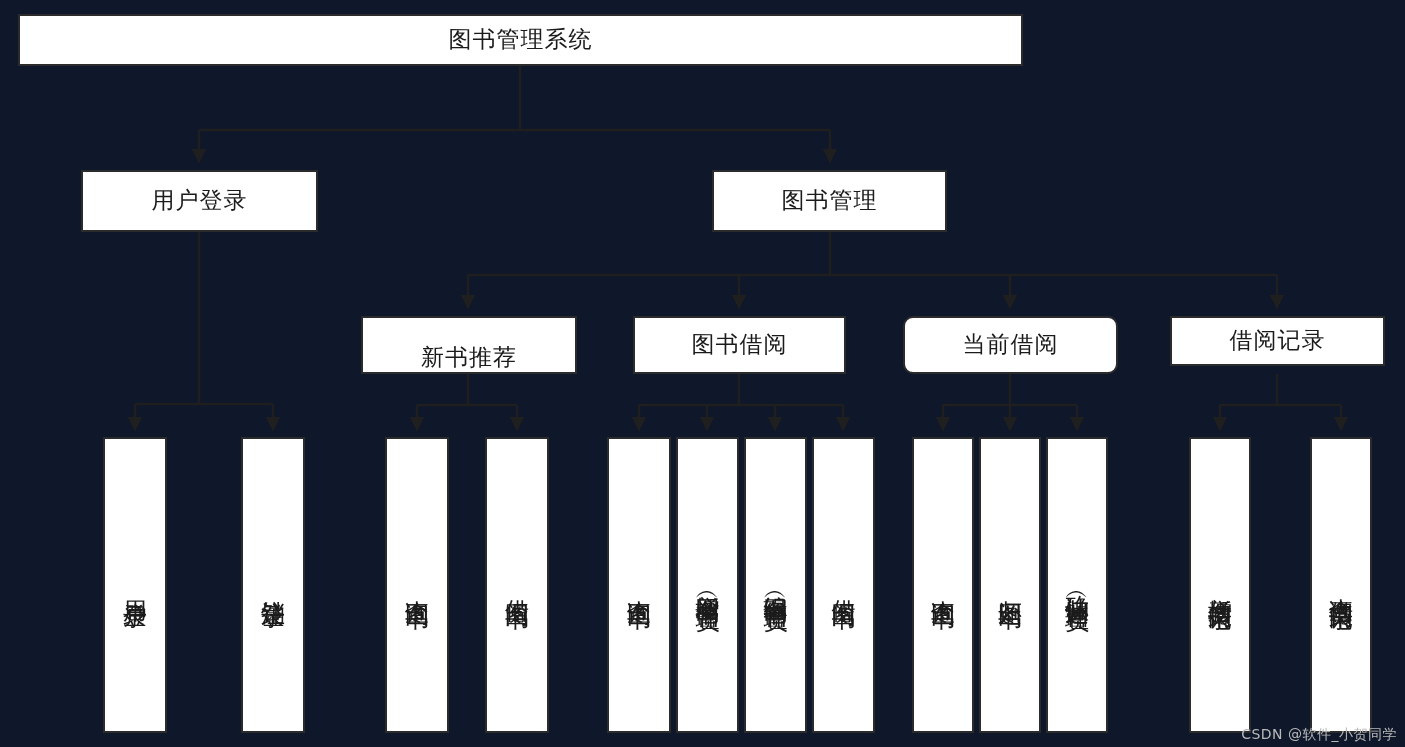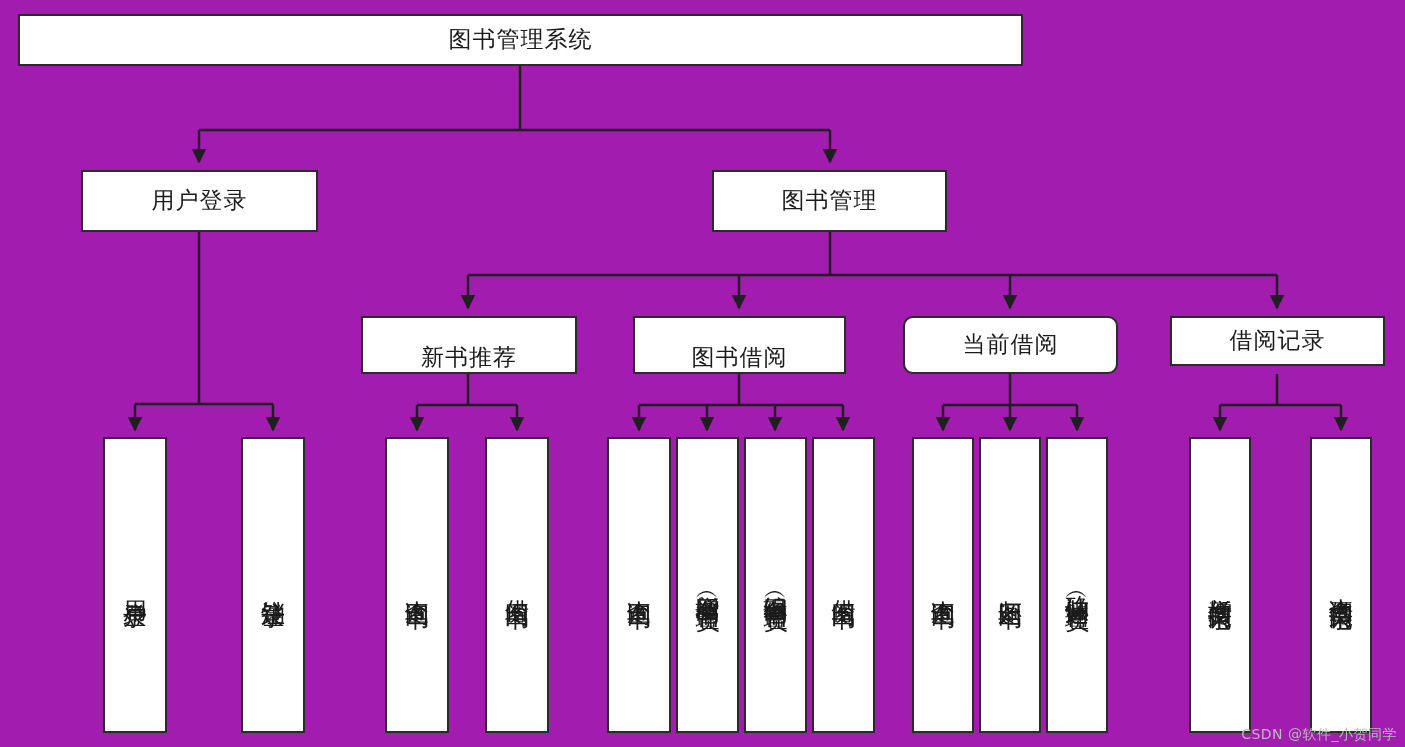--- a/index.html
+++ b/index.html
@@ -8,21 +8,21 @@
     padding: 0;
     background: #ffffff;
   }
   body {
     font-family: "DejaVu Sans", "Liberation Sans", sans-serif;
   }
   #diagram-root {
     position: relative;
     width: 1405px;
     height: 747px;
-    background: #a21caf;
+    background: #0f172a;
     overflow: hidden;
   }
   #diagram-svg {
     position: absolute;
     left: 0;
     top: 0;
     width: 1405px;
     height: 747px;
   }
   .node {
@@ -133,21 +133,21 @@
   <div class="node node-h" style="left:81px; top:170px; width:237px; height:62px;">
     <span>用户登录</span>
   </div>
   <div class="node node-h" style="left:712px; top:170px; width:235px; height:62px;">
     <span>图书管理</span>
   </div>
 
   <div class="node node-h" style="left:361px; top:316px; width:216px; height:58px;align-items:flex-end;">
     <span>新书推荐</span>
   </div>
-  <div class="node node-h" style="left:633px; top:316px; width:213px; height:58px;align-items:flex-end;">
+  <div class="node node-h" style="left:633px; top:316px; width:213px; height:58px;">
     <span>图书借阅</span>
   </div>
   <div class="node node-h" style="left:903px; top:316px; width:215px; height:58px;border-radius:10px;">
     <span>当前借阅</span>
   </div>
   <div class="node node-h" style="left:1170px; top:316px; width:215px; height:50px;">
     <span>借阅记录</span>
   </div>
 
   <div class="node node-v" style="left:103px; top:437px; width:64px; height:296px;">

